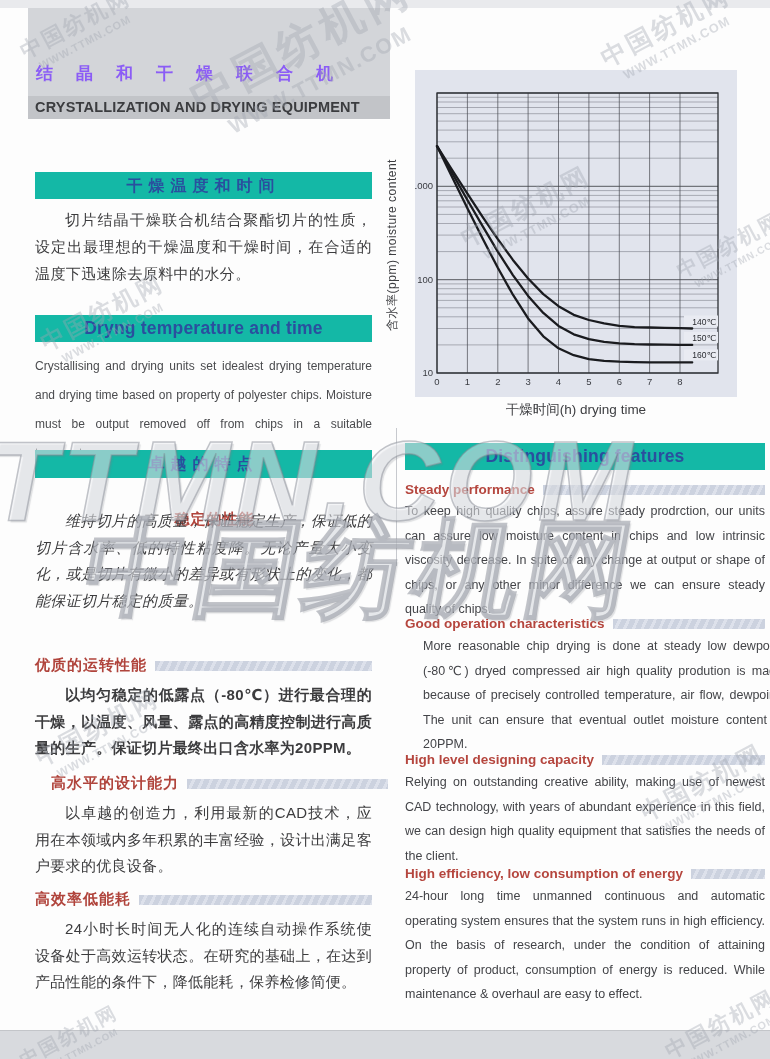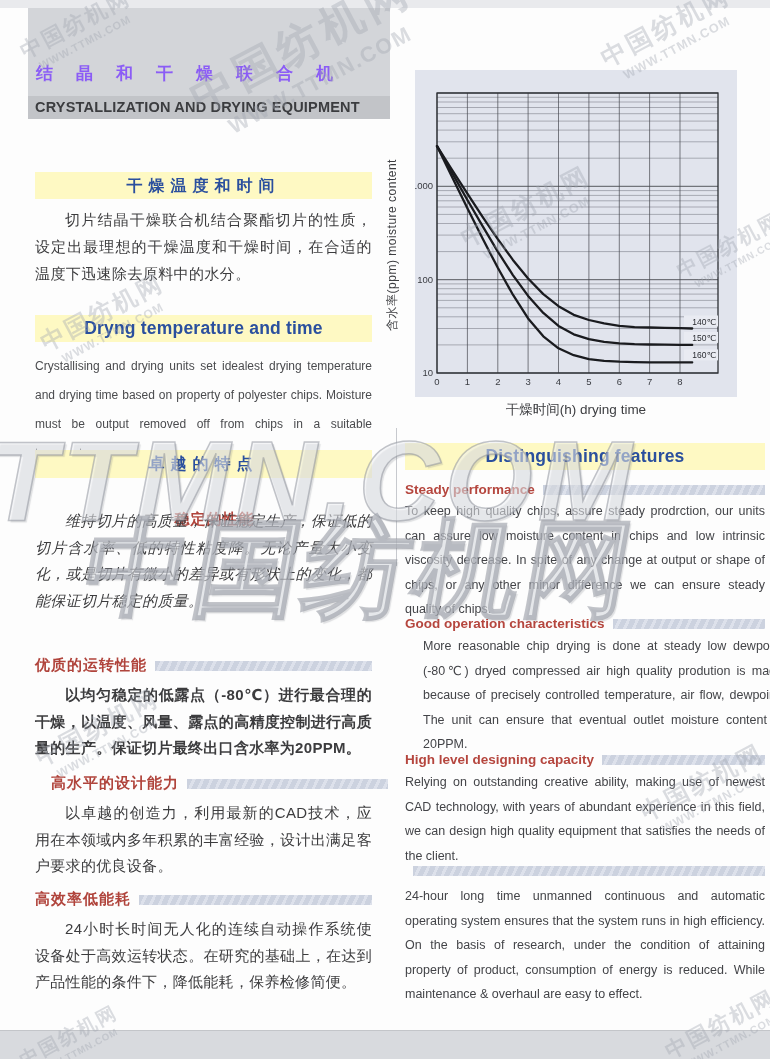--- a/index.html
+++ b/index.html
@@ -5,21 +5,21 @@
   html,body{margin:0;padding:0;}
   body{font-family:"Liberation Sans","DejaVu Sans",sans-serif;background:#ffffff;}
   #page{position:relative;width:770px;height:1059px;background:#fdfdfd;overflow:hidden;}
   .abs{position:absolute;box-sizing:border-box;}
   
   .top-strip{left:0;top:0;width:770px;height:8px;background:#e9eaed;}
   .gray-block{left:28px;top:8px;width:362px;height:88px;background:#d3d5d9;}
   .cn-title{left:36px;top:62px;width:350px;font-size:17px;font-weight:bold;color:#8b5cf6;letter-spacing:23px;white-space:nowrap;}
   .en-title-bar{left:28px;top:96px;width:362px;height:23px;background:#c2c4c8;line-height:23px;padding-left:7px;font-size:14.5px;font-weight:bold;color:#3b3c3f;letter-spacing:0.2px;white-space:nowrap;}
   
-  .hbar{background:#fef9c3;text-align:center;font-weight:bold;color:#2a4f9e;}
+  .hbar{background:#14b8a6;text-align:center;font-weight:bold;color:#2a4f9e;}
   .hbar-cn{font-size:16px;letter-spacing:6px;}
   .hbar-en{font-size:17.5px;letter-spacing:0.2px;}
   
   .cnp{font-size:15px;color:#3c3c3e;line-height:27px;text-align:justify;text-indent:2em;letter-spacing:0.4px;}
   .enp{font-size:12px;color:#4a4b4e;line-height:29px;text-align:justify;}
   .enp-r{font-size:12.5px;color:#434448;line-height:24.5px;text-align:justify;}
   .cnp-f{font-size:15px;color:#3c3c3e;line-height:26.5px;text-align:justify;text-indent:2em;letter-spacing:0.3px;}
   
   .sub{display:flex;align-items:center;}
   .sub .t{font-weight:bold;white-space:nowrap;}
@@ -167,20 +167,21 @@
     </div>
     <div class="abs enp-r" style="left:423px;top:634px;width:360px;">More reasonable chip drying is done at steady low dewpoint (-80℃) dryed compressed air high quality prodution is made because of precisely controlled temperature, air flow, dewpoint. The unit can ensure that eventual outlet moisture content is 20PPM.</div>
 
     <div class="abs sub sub-en" style="left:405px;top:752px;width:360px;">
       <span class="t">High level designing capacity</span>
         <span class="rule"></span>
     </div>
     <div class="abs enp-r" style="left:405px;top:770px;width:360px;">Relying on outstanding creative ability, making use of newest CAD technology, with years of abundant experience in this field, we can design high quality equipment that satisfies the needs of the client.</div>
 
     <div class="abs sub sub-en" style="left:405px;top:866px;width:360px;">
+      <span class="t">High efficiency, low consumption of energy</span>
         <span class="rule"></span>
     </div>
     <div class="abs enp-r" style="left:405px;top:884px;width:360px;">24-hour long time unmanned continuous and automatic operating system ensures that the system runs in high efficiency. On the basis of research, under the condition of attaining property of product, consumption of energy is reduced. While maintenance &amp; overhaul are easy to effect.</div>
 
     <div class="abs bottom-band"></div>
   </div>
 
   <div class="wm-layer">
     <div class="wm-big wm-big-latin">TTMN.COM</div>
     <div class="wm-big wm-big-cn">中国纺机网</div>

